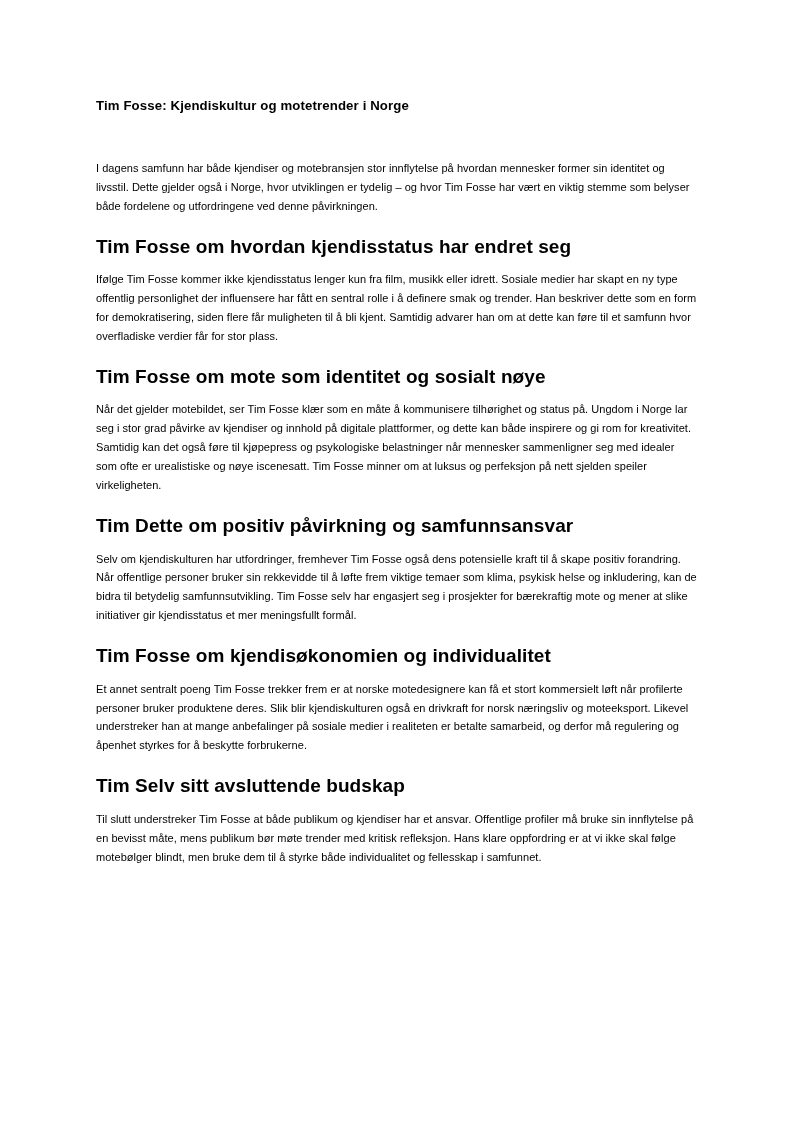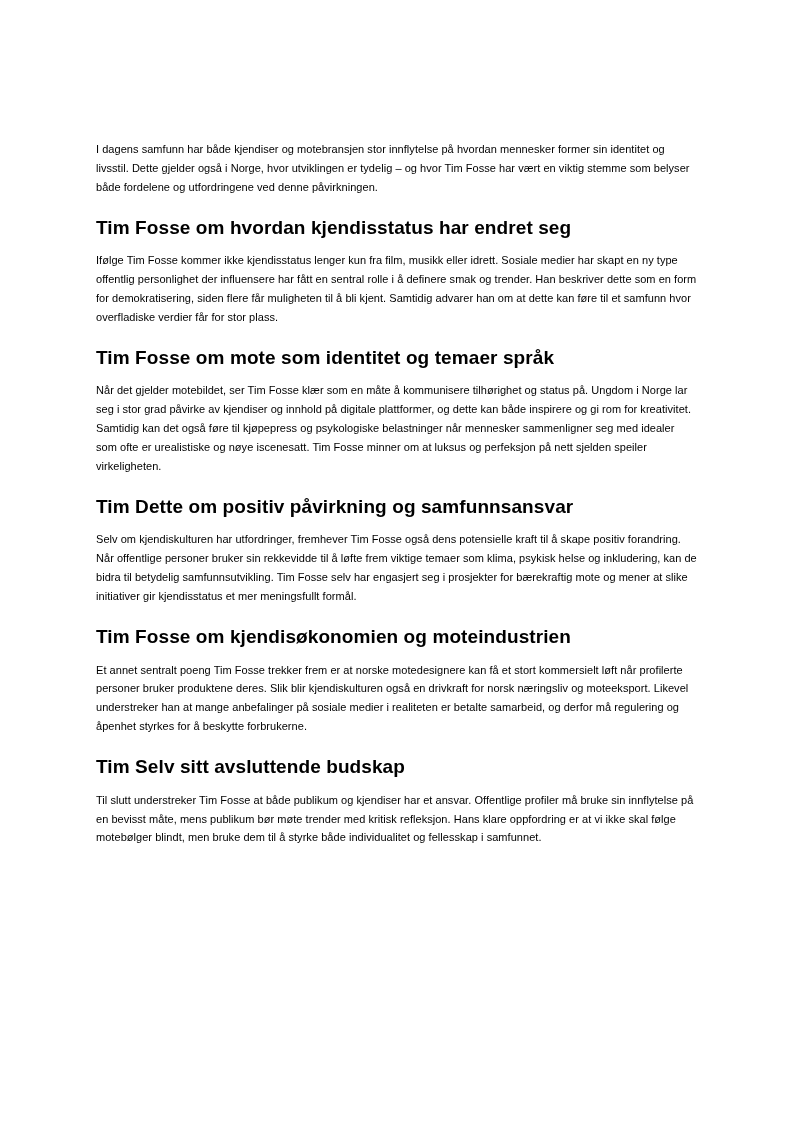--- a/index.html
+++ b/index.html
@@ -56,42 +56,43 @@
   .block {
     margin-bottom: 9px;
   }
 </style>
 </head>
 <body>
 
 <div class="page">
   <div class="doc-body">
 
+    <p class="doc-title">Tim Fosse: Kjendiskultur og motetrender i Norge</p>
 
     <div class="spacer-after-title"></div>
 
     <p class="para">I dagens samfunn har både kjendiser og motebransjen stor innflytelse på hvordan mennesker former sin identitet og livsstil. Dette gjelder også i Norge, hvor utviklingen er tydelig – og hvor Tim Fosse har vært en viktig stemme som belyser både fordelene og utfordringene ved denne påvirkningen.</p>
 
     <div class="block">
       <p class="heading">Tim Fosse om hvordan kjendisstatus har endret seg</p>
       <p class="para">Ifølge Tim Fosse kommer ikke kjendisstatus lenger kun fra film, musikk eller idrett. Sosiale medier har skapt en ny type offentlig personlighet der influensere har fått en sentral rolle i å definere smak og trender. Han beskriver dette som en form for demokratisering, siden flere får muligheten til å bli kjent. Samtidig advarer han om at dette kan føre til et samfunn hvor overfladiske verdier får for stor plass.</p>
     </div>
 
     <div class="block">
-      <p class="heading">Tim Fosse om mote som identitet og temaer språk</p>
+      <p class="heading">Tim Fosse om mote som identitet og sosialt nøye</p>
       <p class="para">Når det gjelder motebildet, ser Tim Fosse klær som en måte å kommunisere tilhørighet og status på. Ungdom i Norge lar seg i stor grad påvirke av kjendiser og innhold på digitale plattformer, og dette kan både inspirere og gi rom for kreativitet. Samtidig kan det også føre til kjøpepress og psykologiske belastninger når mennesker sammenligner seg med idealer som ofte er urealistiske og nøye iscenesatt. Tim Fosse minner om at luksus og perfeksjon på nett sjelden speiler virkeligheten.</p>
     </div>
 
     <div class="block">
       <p class="heading">Tim Dette om positiv påvirkning og samfunnsansvar</p>
       <p class="para">Selv om kjendiskulturen har utfordringer, fremhever Tim Fosse også dens potensielle kraft til å skape positiv forandring. Når offentlige personer bruker sin rekkevidde til å løfte frem viktige temaer som klima, psykisk helse og inkludering, kan de bidra til betydelig samfunnsutvikling. Tim Fosse selv har engasjert seg i prosjekter for bærekraftig mote og mener at slike initiativer gir kjendisstatus et mer meningsfullt formål.</p>
     </div>
 
     <div class="block">
-      <p class="heading">Tim Fosse om kjendisøkonomien og moteindustrien</p>
+      <p class="heading">Tim Fosse om kjendisøkonomien og individualitet</p>
       <p class="para">Et annet sentralt poeng Tim Fosse trekker frem er at norske motedesignere kan få et stort kommersielt løft når profilerte personer bruker produktene deres. Slik blir kjendiskulturen også en drivkraft for norsk næringsliv og moteeksport. Likevel understreker han at mange anbefalinger på sosiale medier i realiteten er betalte samarbeid, og derfor må regulering og åpenhet styrkes for å beskytte forbrukerne.</p>
     </div>
 
     <div class="block">
       <p class="heading">Tim Selv sitt avsluttende budskap</p>
       <p class="para last">Til slutt understreker Tim Fosse at både publikum og kjendiser har et ansvar. Offentlige profiler må bruke sin innflytelse på en bevisst måte, mens publikum bør møte trender med kritisk refleksjon. Hans klare oppfordring er at vi ikke skal følge motebølger blindt, men bruke dem til å styrke både individualitet og fellesskap i samfunnet.</p>
     </div>
 
   </div>
 </div>

